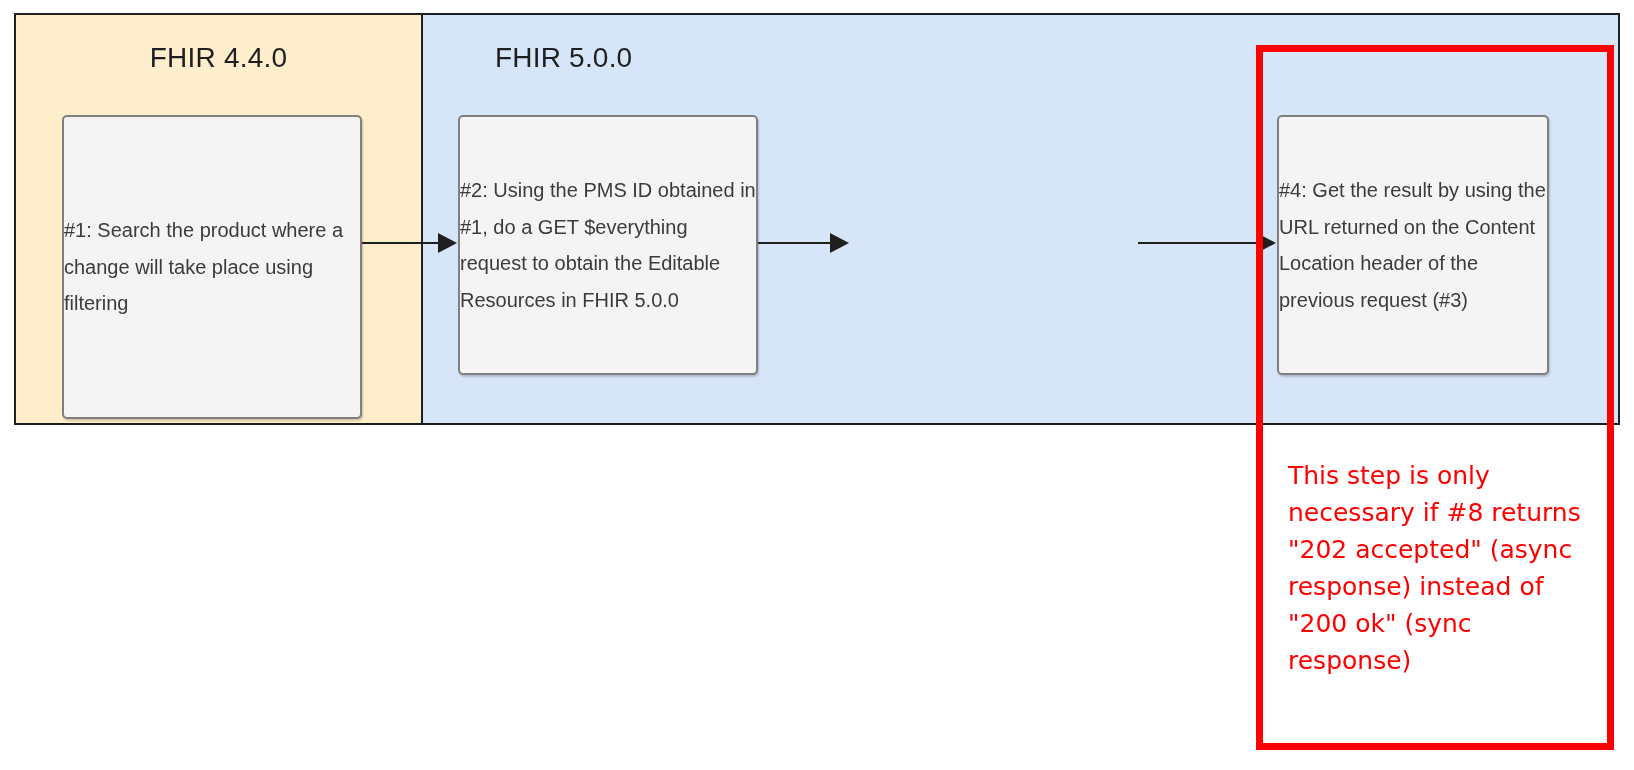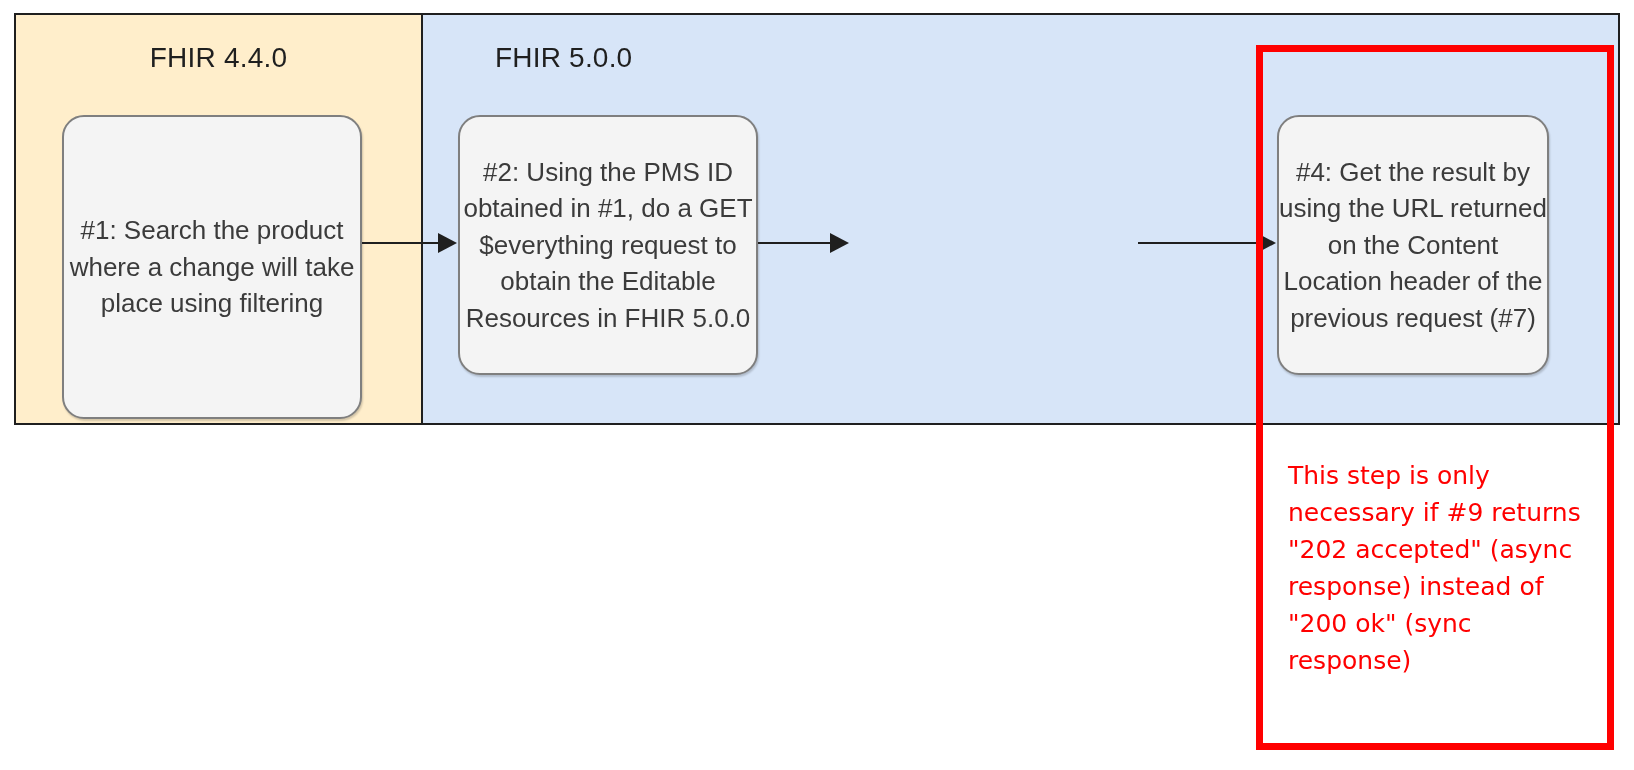--- a/index.html
+++ b/index.html
@@ -60,27 +60,27 @@
     text-align: left;
     padding-left: 72px;
   }
 
   
   .node {
     position: absolute;
     box-sizing: border-box;
     background: #f4f4f4;
     border: 2px solid #7f7f7f;
-    border-radius: 22px;
+    border-radius: 5px;
     display: flex;
     align-items: center;
     justify-content: center;
-    text-align: center;
+    text-align: left;
     color: #3b3b3b;
-    font-size: 26px;
+    font-size: 20px;
     line-height: 36.5px;
     padding: 4px 0px;
     box-shadow: 1px 2px 2px rgba(0,0,0,0.18);
   }
   .node span { display: block; width: 100%; }
 
   #node-1 { left: 62px;   top: 115px; width: 300px; height: 304px; }
   #node-2 { left: 458px;  top: 115px; width: 300px; height: 260px; }
   #node-3 { left: 850px;  top: 115px; width: 288px; height: 260px; }
   #node-4 { left: 1277px; top: 115px; width: 272px; height: 260px; }
@@ -175,20 +175,20 @@
     <div class="head"></div>
   </div>
 
 
   <div class="arrow" id="arrow-3">
     <div class="shaft"></div>
     <div class="head"></div>
   </div>
 
   <div class="node" id="node-4">
-    <span>#4: Get the result by using the URL returned on the Content Location header of the previous request (#7)</span>
+    <span>#4: Get the result by using the URL returned on the Content Location header of the previous request (#3)</span>
   </div>
 
   <div id="red-callout"></div>
 
-  <div id="red-callout-note">This step is only necessary if #9 returns "202 accepted" (async response) instead of "200 ok" (sync response)</div>
+  <div id="red-callout-note">This step is only necessary if #8 returns "202 accepted" (async response) instead of "200 ok" (sync response)</div>
 
 </div>
 
 </body></html>

